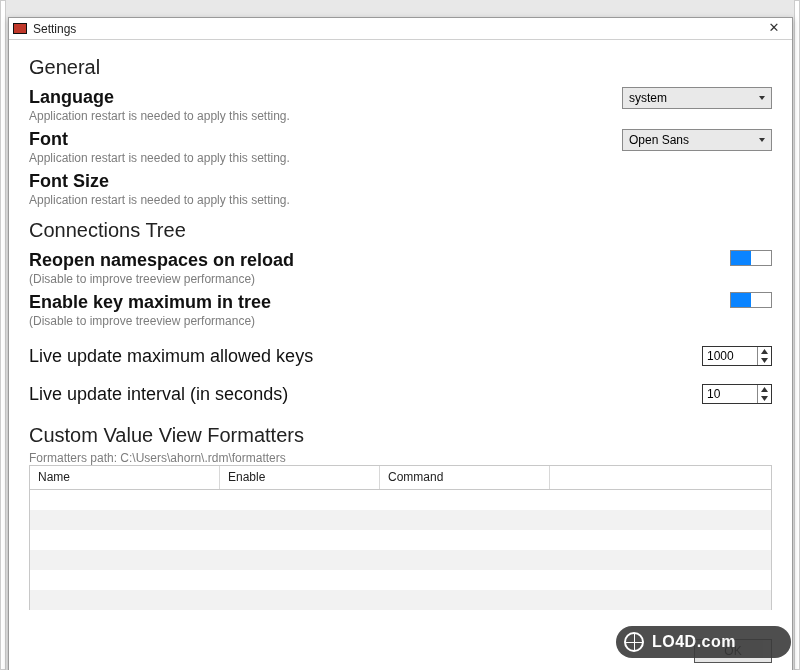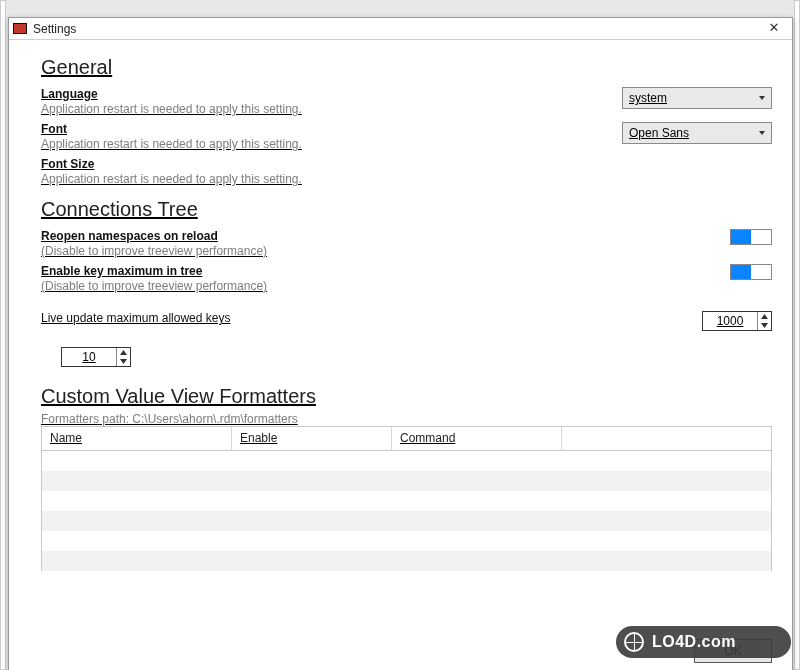--- a/index.html
+++ b/index.html
@@ -41,42 +41,41 @@
   .titlebar .close {
     width: 24px; height: 18px;
     text-align: center;
     font-size: 13px;
     line-height: 16px;
     color: #333;
     cursor: default;
   }
   .content {
     flex: 1;
-    padding: 10px 20px 8px 32px;
+    padding: 10px 20px 8px 20px;
     overflow: hidden;
     display: flex;
     flex-direction: column;
-    text-decoration: underline;
   }
   h2.section {
     font-size: 20px;
     font-weight: 400;
     color: #222;
     margin: 6px 0 8px 0;
   }
   .row {
     display: flex;
     align-items: flex-start;
     margin-bottom: 6px;
   }
   .row .labels { flex: 1; }
-  .row .control { width: 160px; display:flex; justify-content:flex-end; align-items:center;text-align:center; }
+  .row .control { width: 160px; display:flex; justify-content:flex-end; align-items:center; }
   .row .control.narrow { width: 90px; }
   .label-title {
-    font-size: 12px;
+    font-size: 18px;
     color: #111;
     font-weight: 600;
     margin-bottom: 1px;
   }
   .label-title.normal { font-weight: 400; }
   .label-hint {
     font-size: 12px;
     color: #7d7d7d;
   }
   .dropdown {
@@ -303,20 +302,23 @@
                 <svg viewBox="0 0 7 5">
                   <polygon points="0,0 7,0 3.5,5" fill="#333"></polygon>
                 </svg>
               </div>
           </div>
         </div>
       </div>
     </div>
 
     <div class="row" style="margin-top:10px;">
+      <div class="labels">
+        <div class="label-title normal">Live update interval (in seconds)</div>
+      </div>
       <div class="control narrow">
         <div class="spinbox">
           <div class="val">10</div>
           <div class="buttons">
             <div>
                 <svg viewBox="0 0 7 5">
                   <polygon points="3.5,0 7,5 0,5" fill="#333"></polygon>
                 </svg>
               </div>
             <div>

